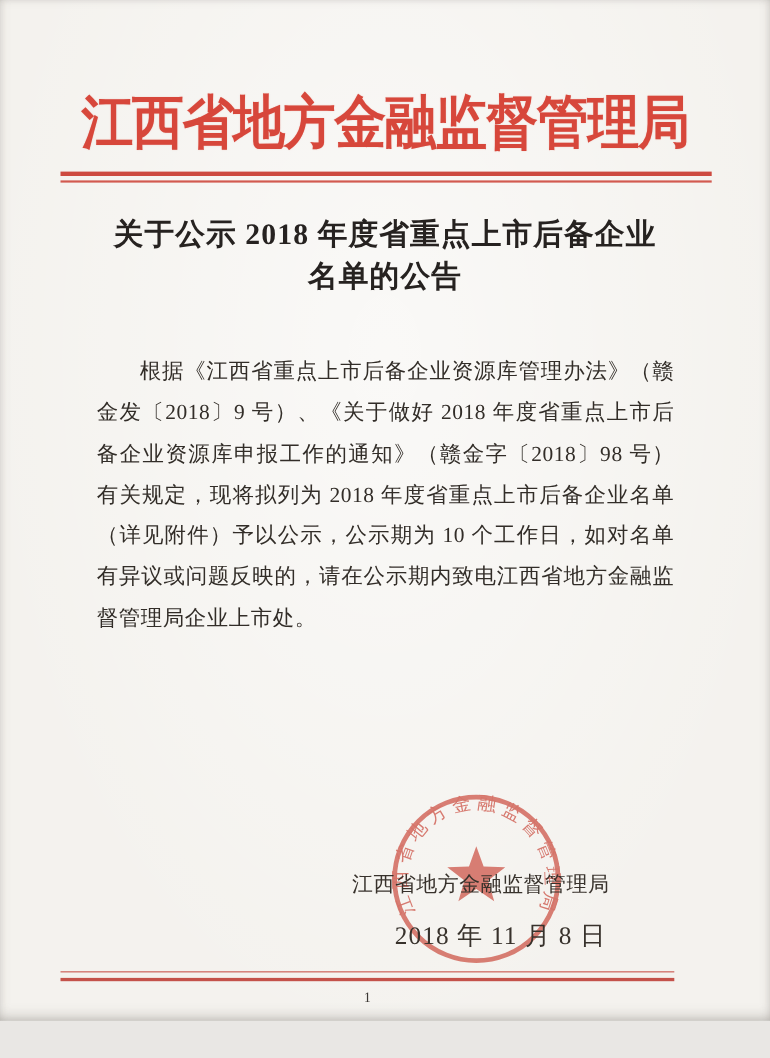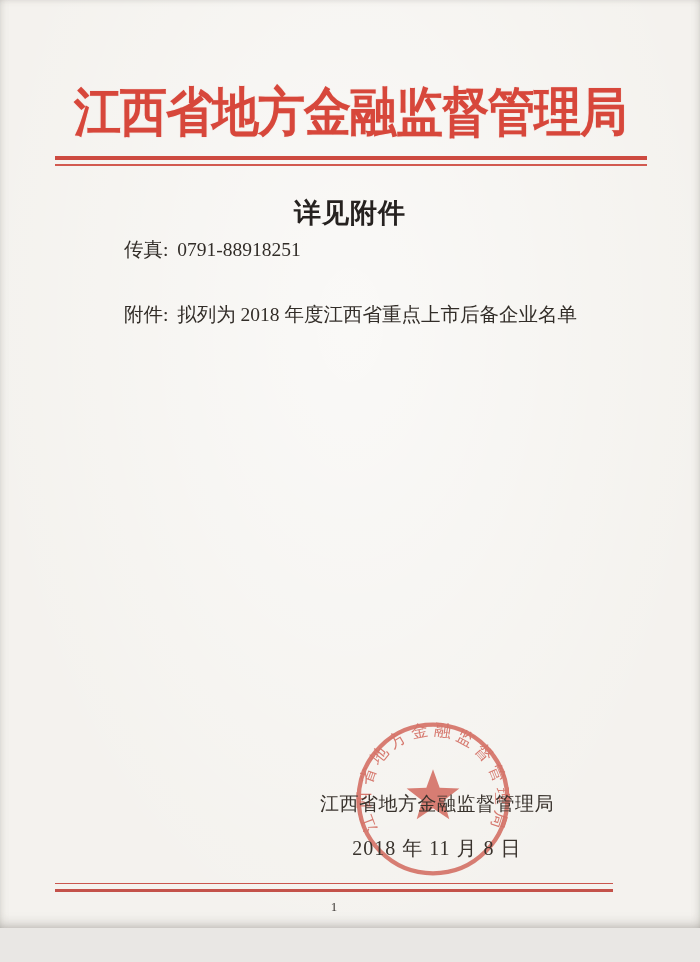--- a/index.html
+++ b/index.html
@@ -106,24 +106,24 @@
     width: 258px;
     text-align: center;
     font-size: 19px;
     letter-spacing: 0.5px;
     color: #38322c;
     white-space: nowrap;
   }
   .signature-date {
     position: absolute;
     top: 835px;
-    left: 308px;
+    left: 326px;
     width: 258px;
     text-align: center;
-    font-size: 20px;
+    font-size: 23px;
     letter-spacing: 1px;
     color: #38322c;
     white-space: nowrap;
   }
 
   
   .footer-rule {
     position: absolute;
     top: 883px;
     left: 55px;
@@ -147,32 +147,28 @@
 
 <div class="page">
 
   <header class="letterhead">
     <div class="letterhead-text">江西省地方金融监督管理局</div>
   </header>
 
   <div class="rule-double"></div>
 
   <h1 class="title">
-    <span class="title-line">详见附件</span>
+    <span class="title-line">关于公示 2018 年度省重点上市后备企业</span>
+    <span class="title-line">名单的公告</span>
   </h1>
 
-
-  <div class="contact-line">
-    <span class="contact-label">传真:</span><span>0791-88918251</span>
-  </div>
+  <p class="body-para">根据《江西省重点上市后备企业资源库管理办法》（赣金发〔2018〕9 号）、《关于做好 2018 年度省重点上市后备企业资源库申报工作的通知》（赣金字〔2018〕98 号）有关规定，现将拟列为 2018 年度省重点上市后备企业名单（详见附件）予以公示，公示期为 10 个工作日，如对名单有异议或问题反映的，请在公示期内致电江西省地方金融监督管理局企业上市处。</p>
 
 
-  <div class="attachment-line">
-    <span class="contact-label">附件:</span><span>拟列为 2018 年度江西省重点上市后备企业名单</span>
-  </div>
+
 
   <svg class="seal" viewBox="0 0 160 160" xmlns="http://www.w3.org/2000/svg" aria-hidden="true">
     <circle cx="80" cy="80" r="72.5" fill="none" stroke="currentColor" stroke-width="4.2" opacity="0.92"></circle>
     <polygon points="80,51 86.5,69.1 105.7,69.7 90.5,81.4 95.9,99.8 80,89 64.1,99.8 69.5,81.4 54.3,69.7 73.5,69.1" fill="currentColor" opacity="0.92"></polygon>
     <path id="seal-arc" d="M 26.3,111 A 62,62 0 1 1 133.7,111" fill="none" stroke="none"></path>
     <text font-size="16.5" fill="currentColor" opacity="0.95" lengthAdjust="spacingAndGlyphs">
       <textPath href="#seal-arc" startOffset="2" textLength="252">江西省地方金融监督管理局</textPath>
     </text>
   </svg>
 

